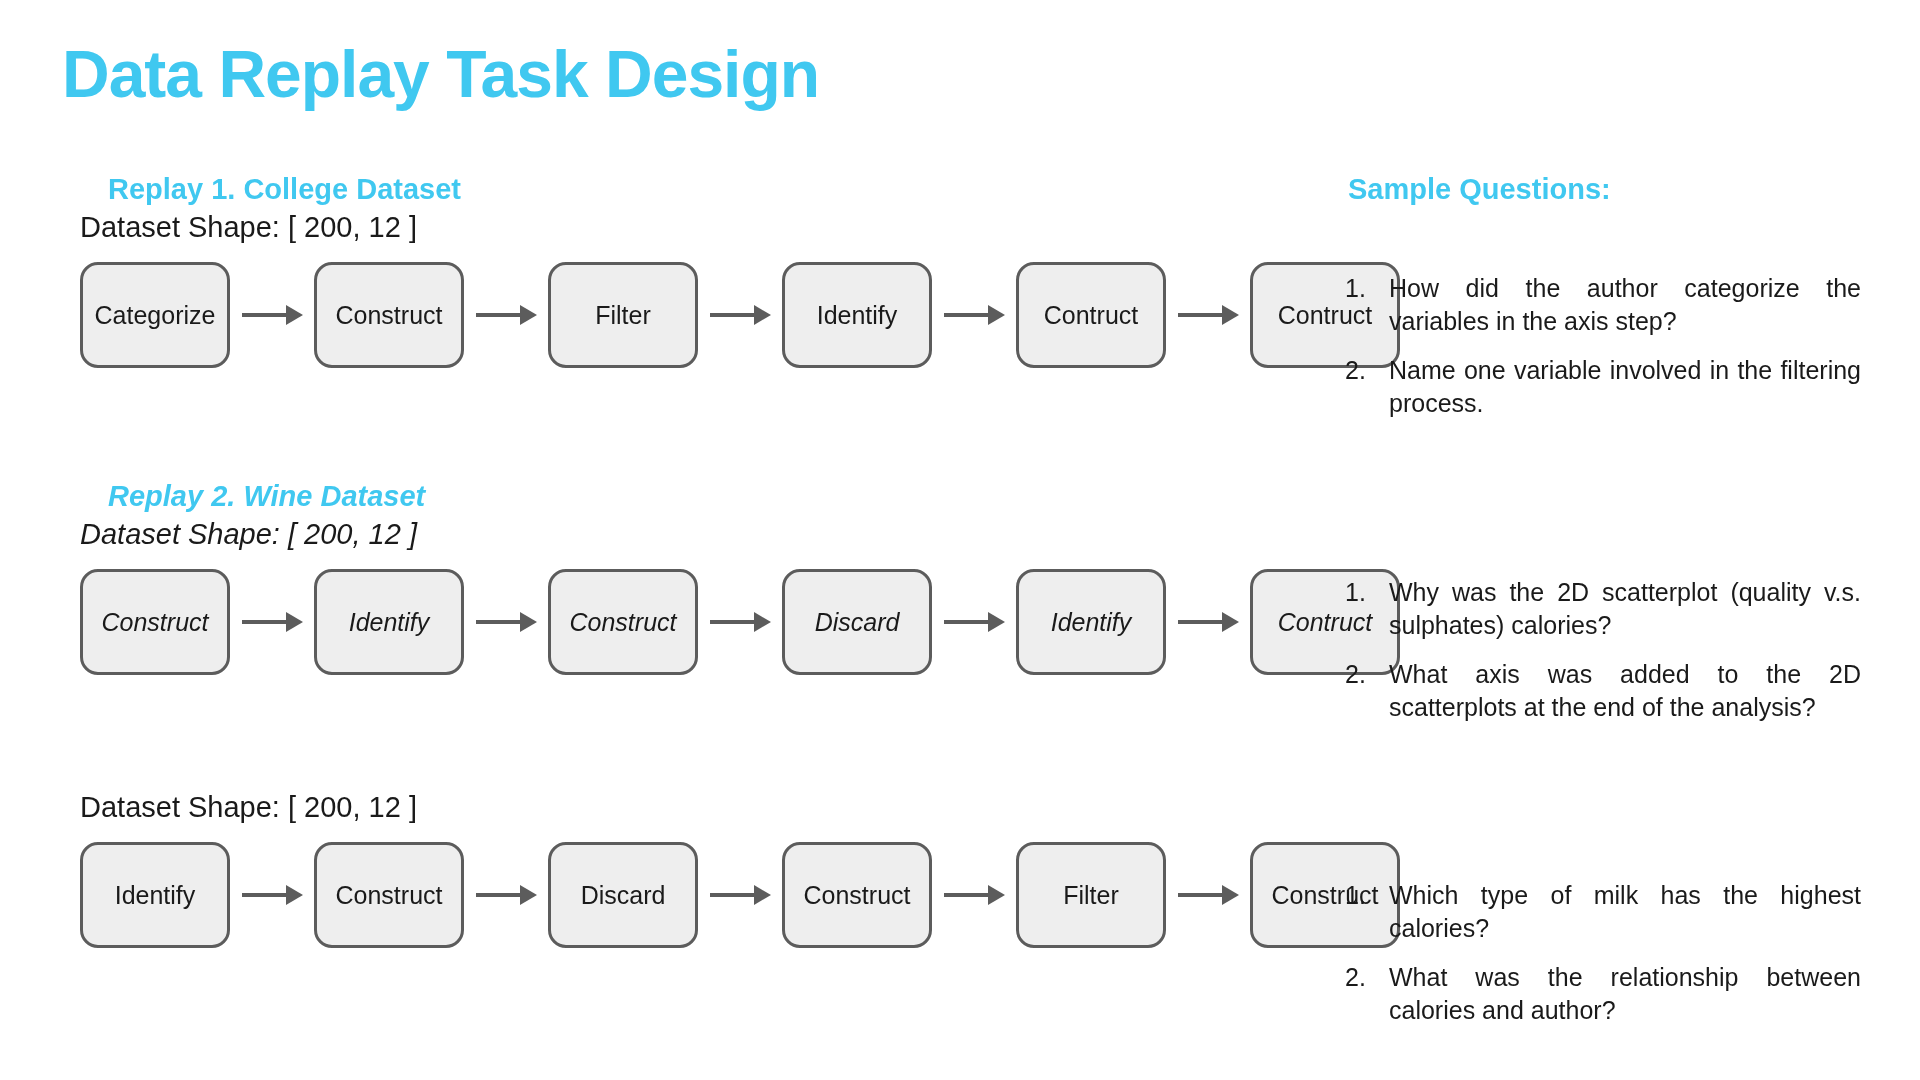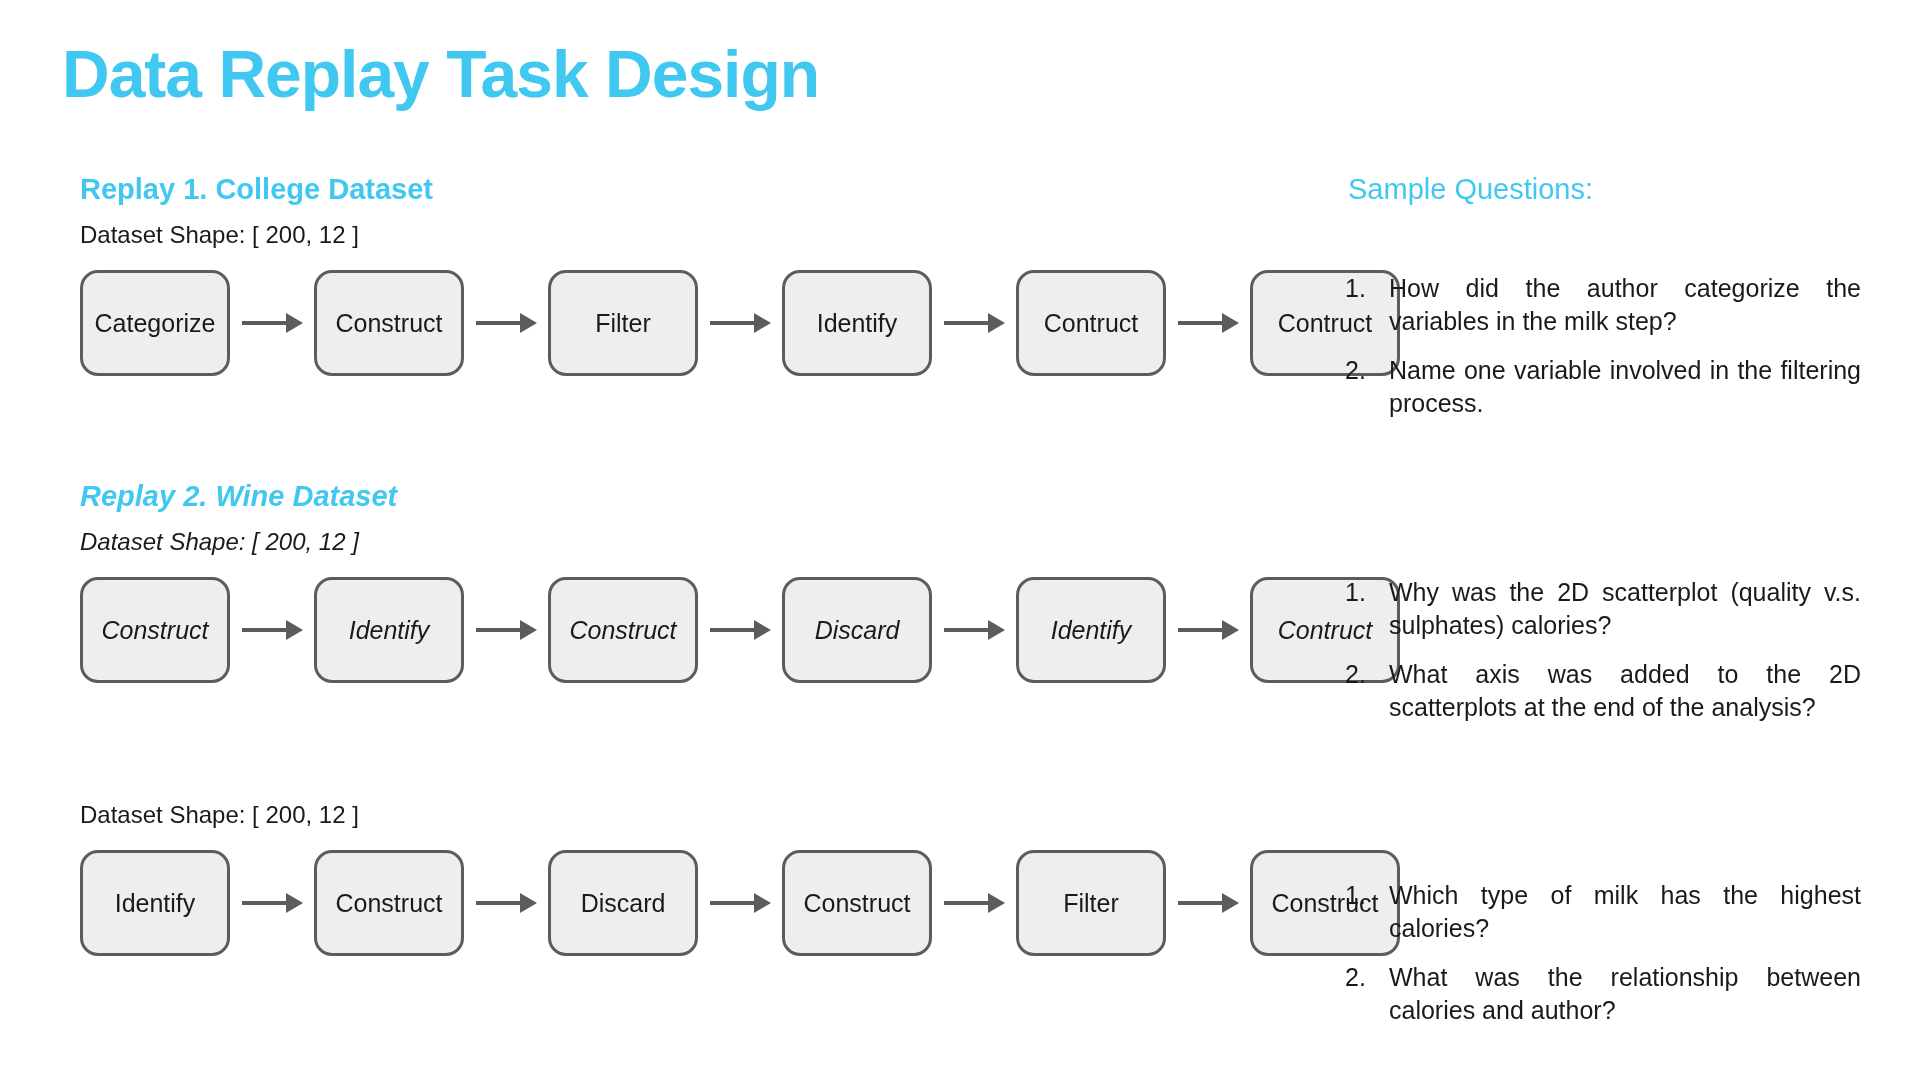--- a/index.html
+++ b/index.html
@@ -26,25 +26,26 @@
     line-height: 1.1;
     color: var(--accent);
     text-align: right;
   }
   .section { position: absolute; left: 80px; width: 1270px; }
   .section-header {
     font-size: 29px;
     font-weight: bold;
     color: var(--accent);
     line-height: 34px;
+    margin-left: 28px;
   }
   .dataset-shape {
-    font-size: 24px;
+    font-size: 29px;
     line-height: 30px;
-    margin-top: 14px;
+    margin-top: 6px;
     color: var(--text);
   }
   .flow-row { display: flex; align-items: center; margin-top: 20px; gap: 12px; }
   .flow-box {
     width: 150px; height: 106px;
     flex: none;
     border: 3px solid var(--box-border);
     border-radius: 18px;
     background: var(--box-fill);
     display: flex; align-items: center; justify-content: center;
@@ -62,21 +63,21 @@
     transform: translateY(-50%);
     width: 0; height: 0;
     border-left: 17px solid var(--box-border);
     border-top: 10px solid transparent;
     border-bottom: 10px solid transparent;
   }
   .questions-header {
     position: absolute;
     left: 1348px; top: 172px;
     font-size: 29px;
-    font-weight: normal;
+    font-weight: bold;
     line-height: 34px;
     color: var(--accent);
   }
   .q-group { position: absolute; left: 1345px; width: 516px; }
   .q-item {
     display: grid;
     grid-template-columns: 44px 1fr;
     font-size: 25px;
     line-height: 33px;
     margin-bottom: 16px;
@@ -191,21 +192,21 @@
       </div>
     <div class="flow-box">Construct</div>
   </div>
 </section>
 
 <div class="questions-header">Sample Questions:</div>
 
 <div class="q-group" id="q-group-1">
   <div class="q-item">
     <div class="q-num">1.</div>
-    <div class="q-text">How did the author categorize the variables in the milk step?</div>
+    <div class="q-text">How did the author categorize the variables in the axis step?</div>
   </div>
   <div class="q-item">
     <div class="q-num">2.</div>
     <div class="q-text">Name one variable involved in the filtering process.</div>
   </div>
 </div>
 
 <div class="q-group" id="q-group-2">
   <div class="q-item">
     <div class="q-num">1.</div>

